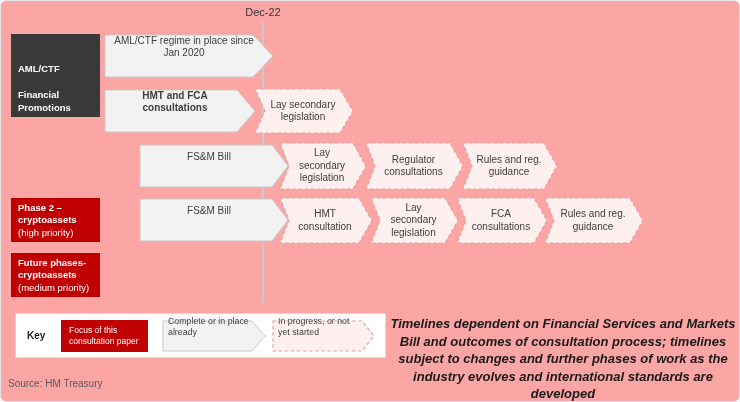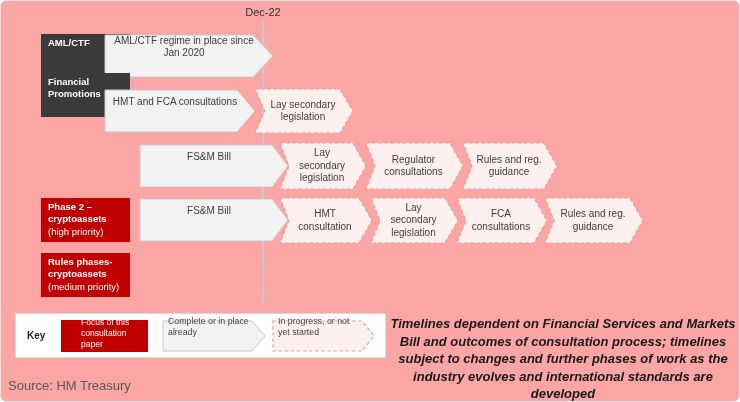--- a/index.html
+++ b/index.html
@@ -9,22 +9,22 @@
     position:relative; width:740px; height:402px; background:#fca5a5;
     border:1px solid #e4e4e4; border-radius:6px; overflow:hidden;
   }
   .date-label {
     position:absolute; left:232px; top:5px; width:60px; text-align:center;
     font-size:11px; color:#333;
   }
   .vline { position:absolute; left:261px; top:21px; width:1.5px; height:281px; background:#c9c9c9; }
 
   .row-label {
-    position:absolute; display:flex; flex-direction:column; justify-content:flex-start;
-    padding:3px 4px 3px 7px; color:#fff; font-size:9.5px; line-height:1.3;margin-left:30px;
+    position:absolute; display:flex; flex-direction:column; justify-content:flex-end;
+    padding:3px 4px 3px 7px; color:#fff; font-size:9.5px; line-height:1.3;
   }
   .row-label .lb { font-weight:bold; }
   .row-label .ln { font-weight:normal; }
   .dark { background:#3a3a3a; }
   .red  { background:#c00000; }
 
   .stage { position:absolute; }
   .stage svg { position:absolute; left:0; top:0; overflow:visible; }
   .stage .txt {
     position:absolute; inset:0; display:flex; align-items:center; justify-content:center;
@@ -33,30 +33,30 @@
   .stage.pent .txt { padding:2px 16px 20px 6px; }
   .stage.chev .txt { padding:2px 14px 2px 12px; }
   .poly-gray { fill:#f2f2f2; stroke:#c9c9c9; stroke-width:1; }
   .poly-pink { fill:#fdf0ee; stroke:#eb9f96; stroke-width:1.2; stroke-dasharray:3.5 2.6; }
   .future .txt { font-style:italic; }
 
   .key-box { position:absolute; left:14px; top:312px; width:371px; height:45px; background:#fff; border:1px solid #d9d9d9; }
   .key-title { position:absolute; left:26px; top:312px; height:45px; display:flex; align-items:center; font-size:10px; font-weight:bold; color:#222; }
   .legend-red {
     position:absolute; left:60px; top:319px; width:87px; height:32px; background:#c00000;
-    color:#fff; font-size:8.5px; line-height:1.3; display:flex; align-items:flex-end; padding:2px 4px 2px 20px;
+    color:#fff; font-size:8.5px; line-height:1.3; display:flex; align-items:center; padding:2px 4px 2px 8px;
   }
   .legend-stage .txt { justify-content:flex-start; text-align:left; font-size:8.8px; line-height:1.3; padding:2px 12px 2px 8px; }
 
   .disclaimer {
     position:absolute; left:388px; top:314px; width:348px;
     font-size:13px; font-weight:bold; font-style:italic; color:#1a1a1a;
     text-align:center; line-height:1.35;
   }
-  .source { position:absolute; left:7px; top:377px; font-size:13px; color:#595959; }
+  .source { position:absolute; left:7px; top:377px; font-size:10px; color:#595959; }
 </style>
 </head>
 <body>
 
 <div class="canvas">
 
   <div class="date-label">Dec-22</div>
   <div class="vline"></div>
 
   <div class="row-label dark" style="left:10px; top:33px; width:89px; height:44px;">
@@ -71,21 +71,21 @@
 
   <div class="row-label dark" style="left:10px; top:72px; width:89px; height:44px;">
     <span><span class="lb">Financial Promotions</span><span class="ln"></span></span>
   </div>
   <div class="stage chev" style="left:253px; top:87px; width:100px; height:46px;">
     <svg width="100" height="46">
         <polygon class="poly-pink" points="1,1 86,1 99,23 86,45 1,45 11,23"></polygon>
       </svg>
     <div class="txt">Lay secondary legislation</div>
   </div>
-  <div class="stage pent" style="left:103px; top:88px; width:152px; height:44px;">
+  <div class="stage pent" style="left:103px; top:88px; width:152px; height:44px;font-weight:bold;">
     <svg width="152" height="44">
         <polygon class="poly-gray" points="1,1 133,1 151,22 133,43 1,43"></polygon>
       </svg>
     <div class="txt">HMT and FCA consultations</div>
   </div>
 
   <div class="stage chev" style="left:278px; top:141px; width:88px; height:48px;">
     <svg width="88" height="48">
         <polygon class="poly-pink" points="1,1 74,1 87,24 74,47 1,47 10,24"></polygon>
       </svg>
@@ -138,21 +138,21 @@
     <div class="txt">Rules and reg. guidance</div>
   </div>
   <div class="stage pent" style="left:138px; top:197px; width:150px; height:44px;">
     <svg width="150" height="44">
         <polygon class="poly-gray" points="1,1 133,1 149,22 133,43 1,43"></polygon>
       </svg>
     <div class="txt">FS&amp;M Bill</div>
   </div>
 
   <div class="row-label red" style="left:10px; top:252px; width:89px; height:44px;">
-    <span><span class="lb">Rules phases- cryptoassets</span> <span class="ln">(medium priority)</span></span>
+    <span><span class="lb">Future phases- cryptoassets</span> <span class="ln">(medium priority)</span></span>
   </div>
 
   <div class="key-box"></div>
   <div class="key-title">Key</div>
   <div class="legend-red">
     <span>Focus of this consultation paper</span>
   </div>
   <div class="stage pent legend-stage" style="left:161px; top:319px; width:104px; height:32px;">
     <svg width="104" height="32">
         <polygon class="poly-gray" points="1,1 90,1 103,16 90,31 1,31"></polygon>

